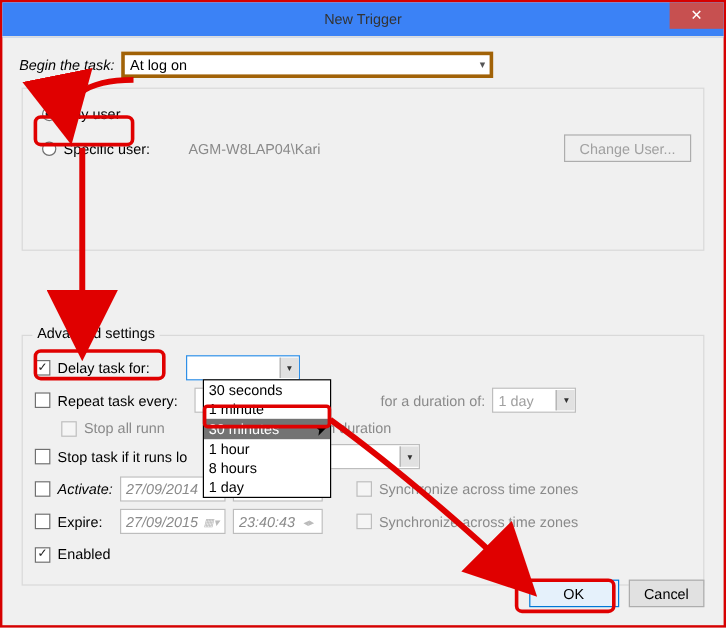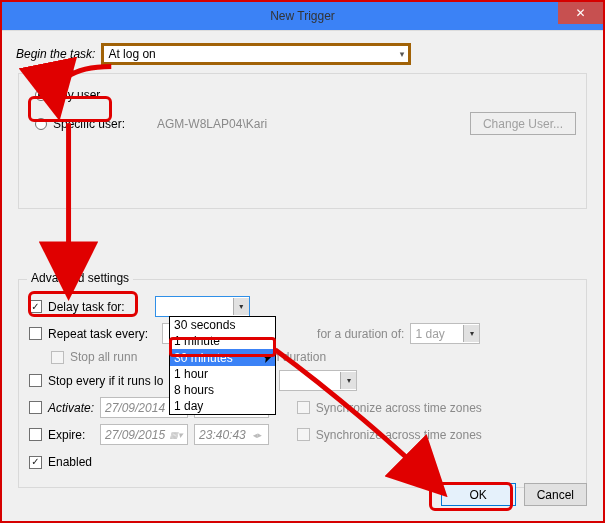--- a/index.html
+++ b/index.html
@@ -31,21 +31,21 @@
   .combo { height: 21px; border: 1px solid #7a7a7a; background: #fff; display: inline-flex; align-items: center; justify-content: space-between; padding: 0 2px 0 4px; min-width: 70px; color: #000; }
   .combo .drop { width: 16px; height: 17px; background: #e1e1e1; border-left: 1px solid #adadad; display: flex; align-items: center; justify-content: center; font-size: 8px; color: #333; margin-left: 4px; margin-right: -2px; }
   .combo.disabled { color: #a0a0a0; border-color: #bdbdbd; }
   .txt-disabled { color: #8a8a8a; }
   .date-input { height: 21px; border: 1px solid #bdbdbd; background: #fff; color: #8a8a8a; padding: 0 4px; display: inline-flex; align-items: center; min-width: 82px; margin-right: 6px; font-style: italic; }
   .day-cal { width: 14px; text-align: center; color: #bbb; margin-left: 4px; font-size: 9px; }
   .small-gap { margin-left: 22px; }
   
   .dropdown-list { position: absolute; left: 167px; top: 314px; width: 107px; border: 1px solid #000; background: #fff; z-index: 50; }
   .dropdown-list .item { padding: 1px 4px; color: #000; white-space: nowrap; }
-  .dropdown-list .item.sel { background: #3b82f6; color: #fff; display: flex; justify-content: space-between; align-items: center; text-align: right; }
+  .dropdown-list .item.sel { background: #737373; color: #fff; display: flex; justify-content: space-between; align-items: center; text-align: right; }
   .cursor { font-size: 13px; color: #000; transform: rotate(-20deg); display: inline-block; margin-right: -2px; }
   
   .hl { position: absolute; border: 3px solid #e00000; border-radius: 6px; pointer-events: none; z-index: 60; }
   .hl.r2 { left: 26px; top: 94px; width: 84px; height: 26px; }
   .hl.r3 { left: 26px; top: 289px; width: 110px; height: 26px; }
   .hl.r4 { left: 167px; top: 335px; width: 107px; height: 20px; border-radius: 4px; }
   .hl.r5 { left: 427px; top: 480px; width: 84px; height: 29px; }
   
   .arrows { position: absolute; inset: 0; pointer-events: none; z-index: 55; }
   .footer { position: absolute; right: 16px; bottom: 14px; display: flex; gap: 8px; }
@@ -115,21 +115,21 @@
 
       <div class="chk-row" style="margin-left:22px;">
         <span class="chk disabled"></span>
         <span class="txt-disabled">Stop all runn</span>
         <span style="width:110px; display:inline-block;"></span>
         <span class="txt-disabled">etition duration</span>
       </div>
 
       <div class="chk-row">
         <span class="chk"></span>
-        <span>Stop every if it runs lo</span>
+        <span>Stop task if it runs lo</span>
         <span style="width:116px; display:inline-block;"></span>
         <span class="combo disabled" style="min-width:78px;">
           <span></span>
           <span class="drop">▾</span>
         </span>
       </div>
 
       <div class="chk-row">
         <span class="chk"></span>
         <span style="width:52px;font-style:italic;">Activate:</span>

